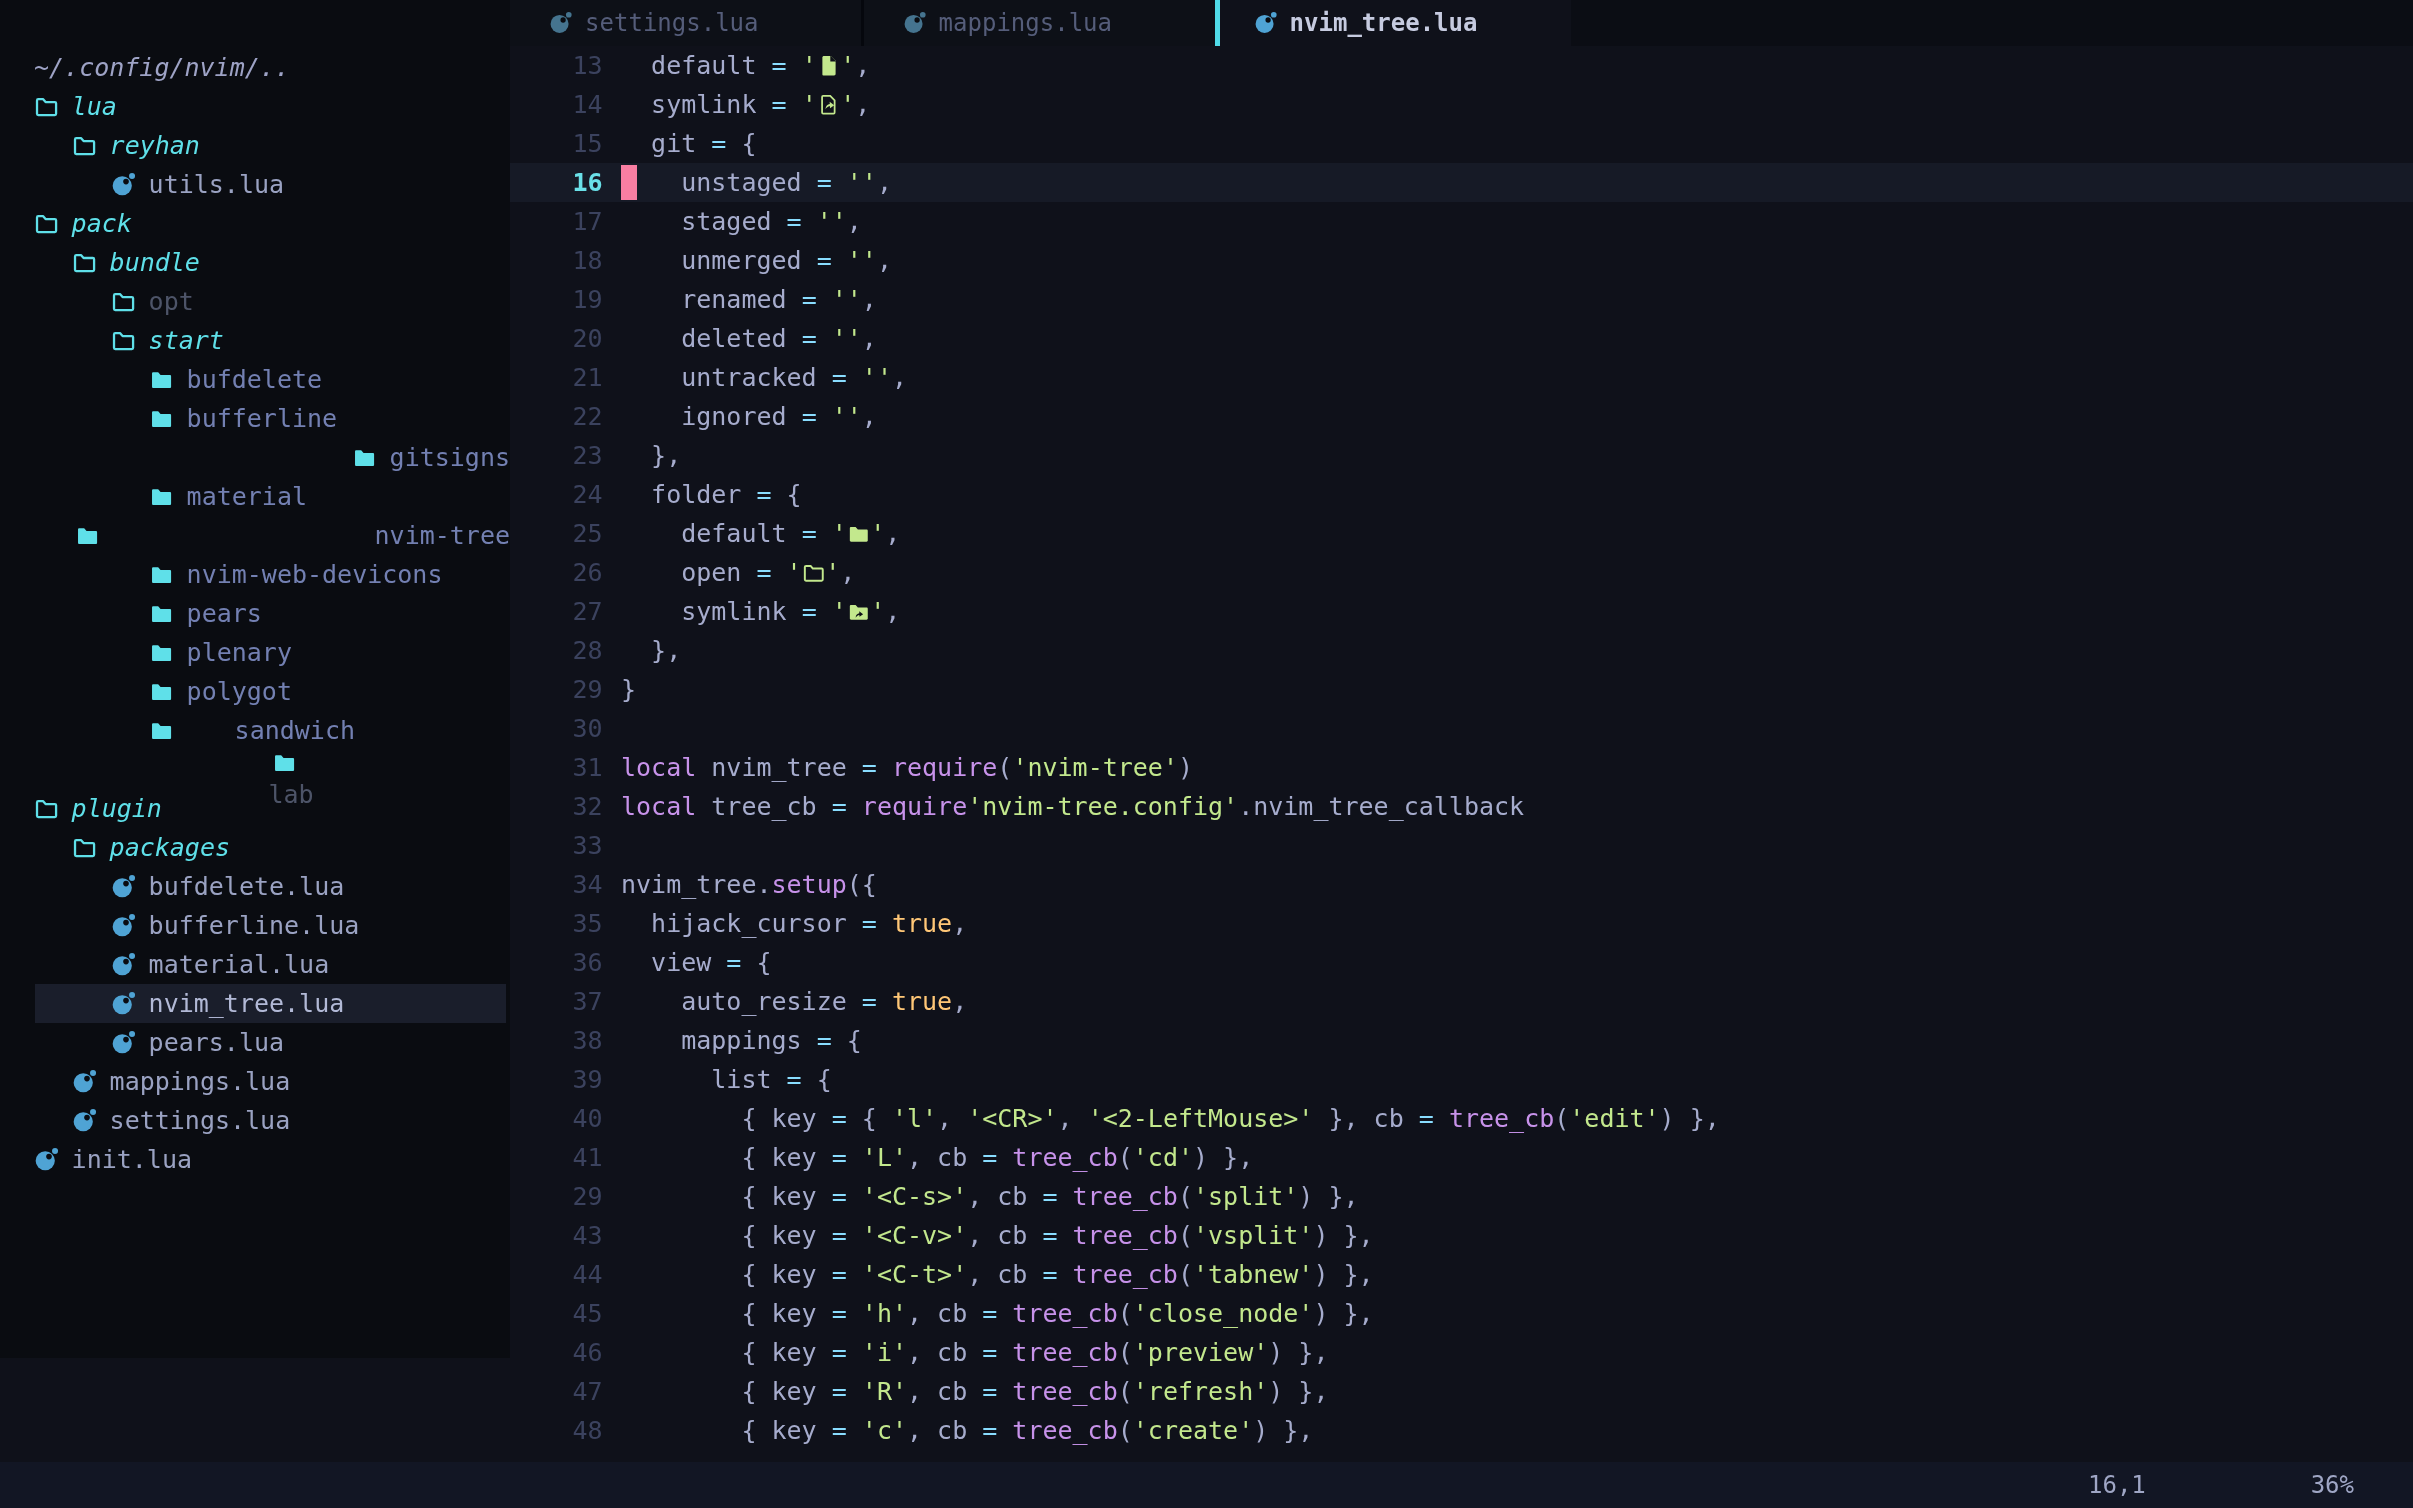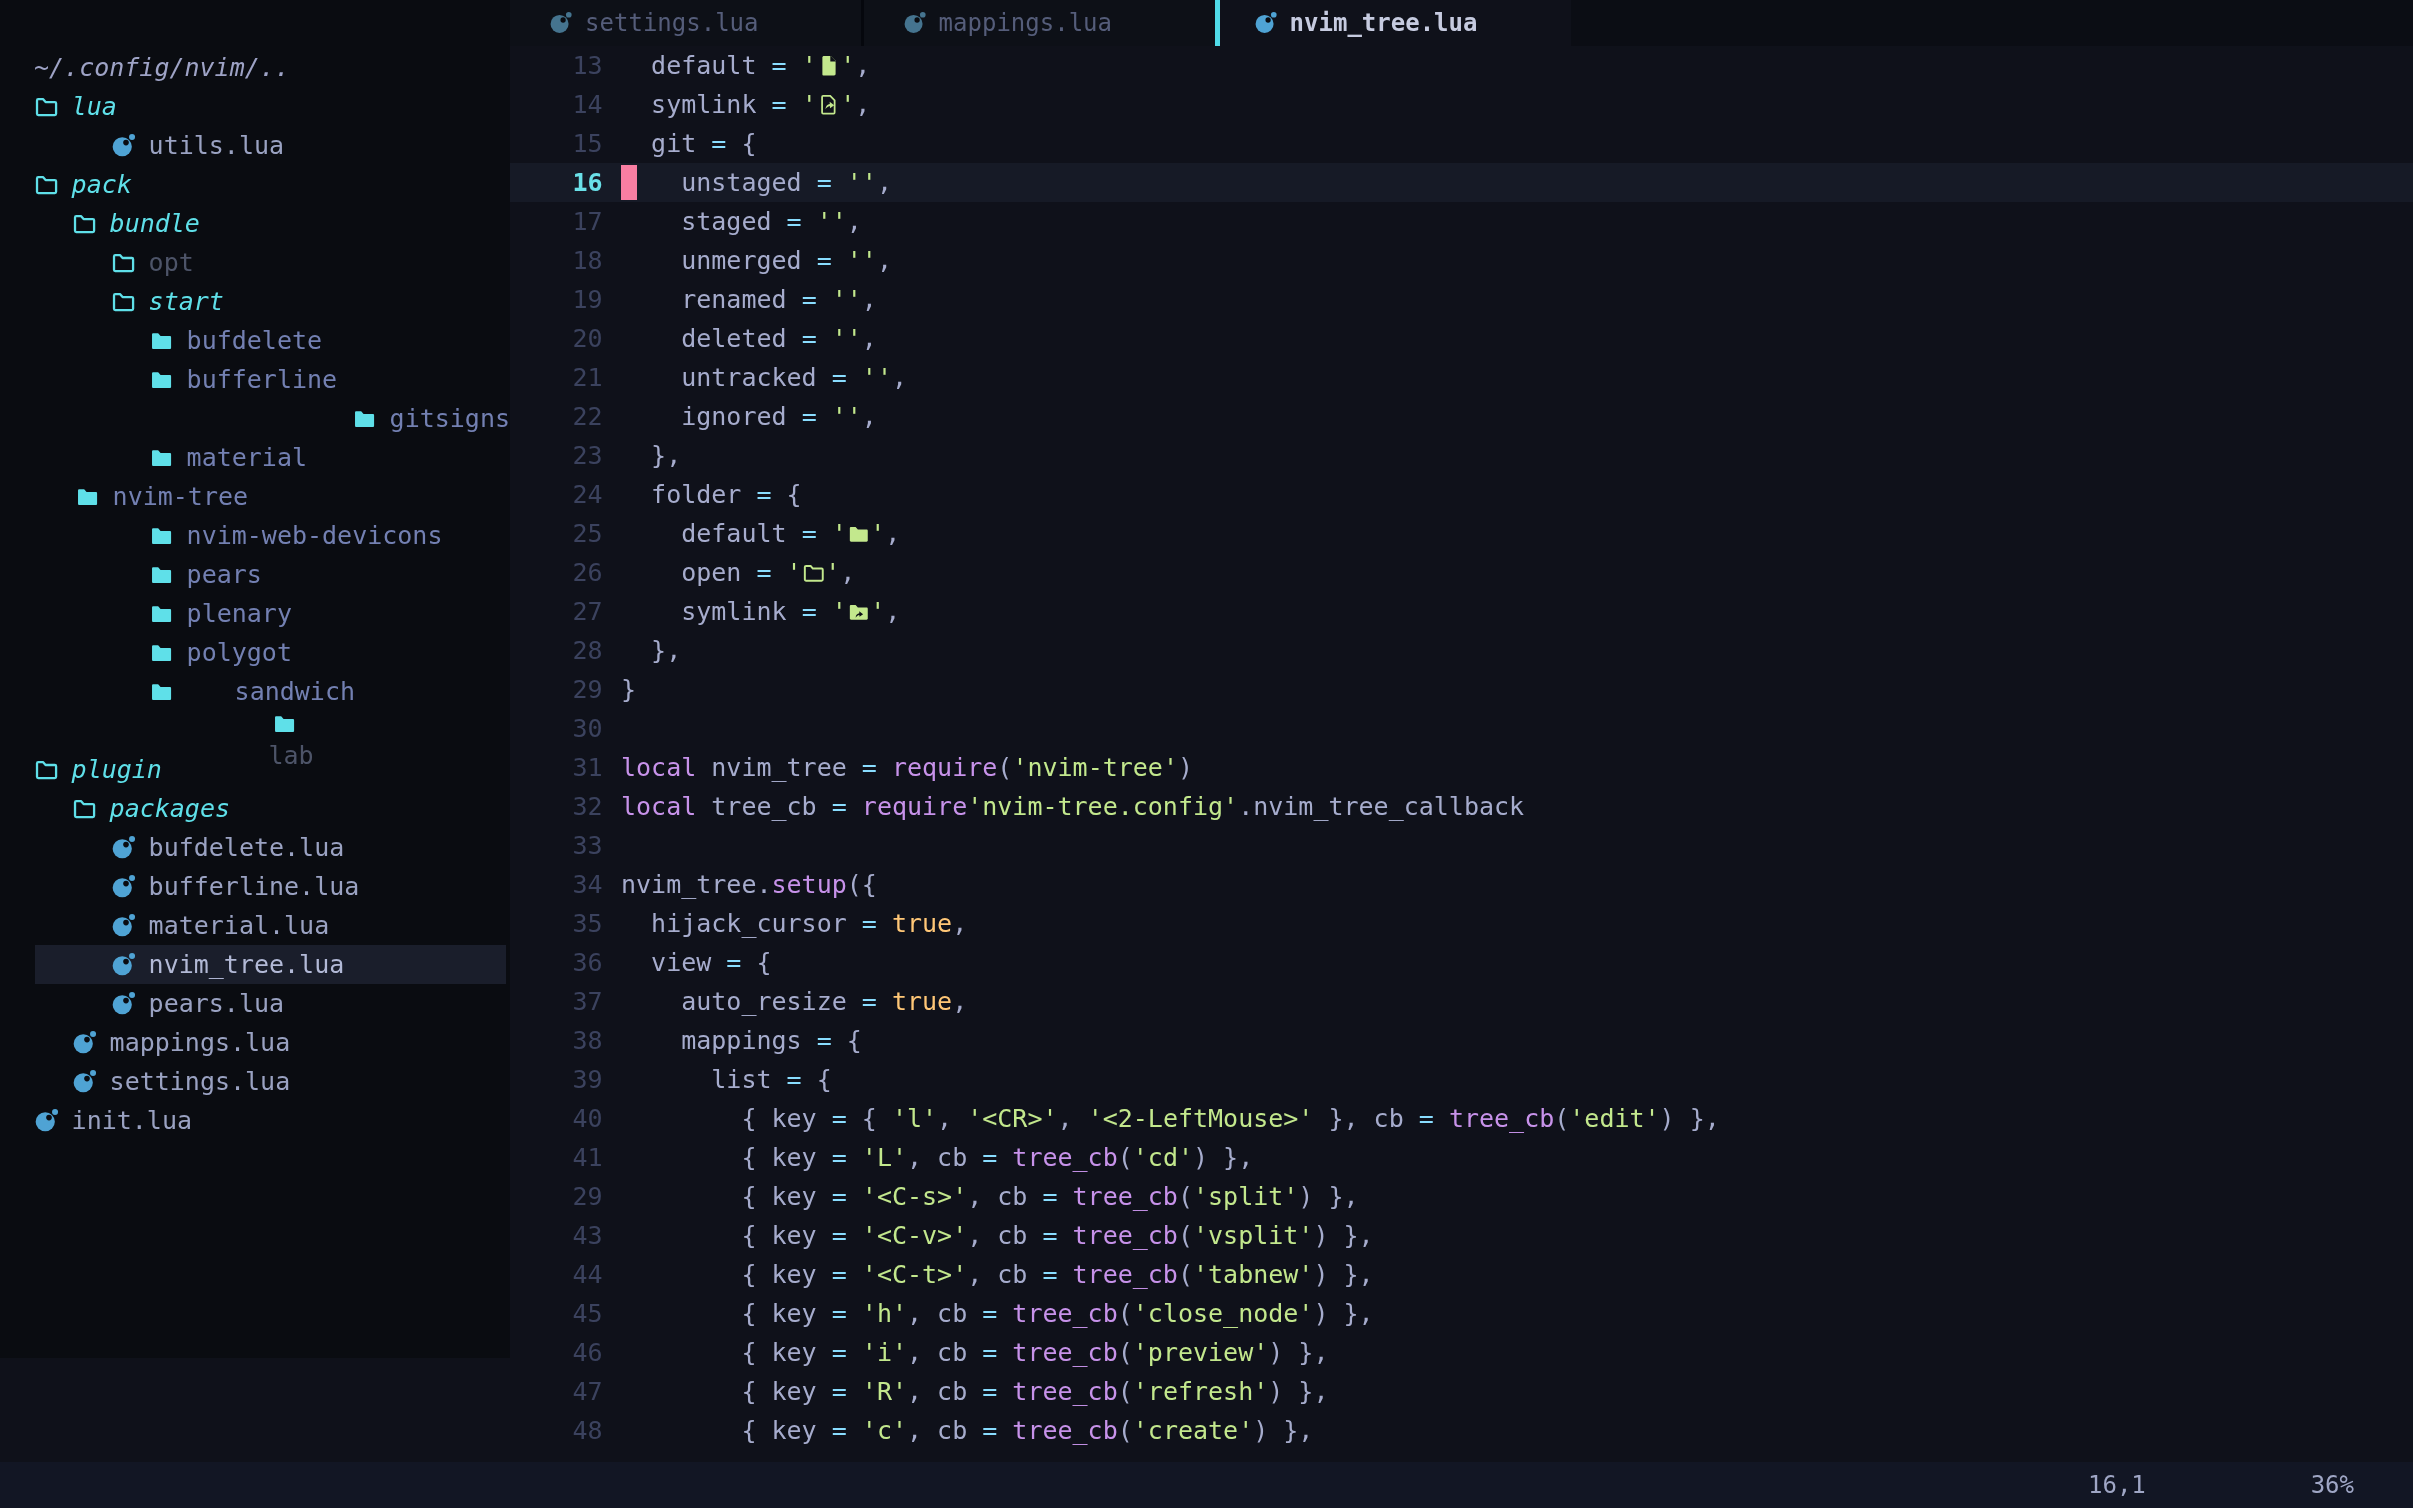--- a/index.html
+++ b/index.html
@@ -59,20 +59,23 @@
 </head>
 <body>
 
 <div class="app">
   <aside class="sidebar">
     <div class="tree" id="tree">
         <div class="trow t-root" style="padding-left: 34px;"><span class="tlabel">~/.config/nvim/..</span></div>
         <div class="trow t-accent" style="padding-left: 34px;"><span class="ticon dir-ic"><svg viewBox="0 0 24 24">
               <path fill="none" stroke="currentColor" stroke-width="2.2" stroke-linejoin="round" d="M2.9 19V6.2c0-.7.6-1.2 1.2-1.2h4.7l2.3 2.7h8.9c.7 0 1.2.5 1.2 1.2V19c0 .7-.5 1.2-1.2 1.2H4.1c-.6 0-1.2-.5-1.2-1.2Z"></path>
             </svg></span><span class="tlabel">lua</span></div>
+        <div class="trow t-accent" style="padding-left: 72px;"><span class="ticon dir-ic"><svg viewBox="0 0 24 24">
+              <path fill="none" stroke="currentColor" stroke-width="2.2" stroke-linejoin="round" d="M2.9 19V6.2c0-.7.6-1.2 1.2-1.2h4.7l2.3 2.7h8.9c.7 0 1.2.5 1.2 1.2V19c0 .7-.5 1.2-1.2 1.2H4.1c-.6 0-1.2-.5-1.2-1.2Z"></path>
+            </svg></span><span class="tlabel">reyhan</span></div>
         <div class="trow t-file" style="padding-left: 111px;"><span class="ticon lua-ic"><svg viewBox="0 0 24 24">
               <circle cx="10.8" cy="13.2" r="9.2" fill="currentColor"></circle>
               <circle cx="14.4" cy="9.2" r="2.7" fill="var(--sidebar-bg)"></circle>
               <circle cx="20.2" cy="3.8" r="2.9" fill="currentColor"></circle>
             </svg></span><span class="tlabel">utils.lua</span></div>
         <div class="trow t-accent" style="padding-left: 34px;"><span class="ticon dir-ic"><svg viewBox="0 0 24 24">
               <path fill="none" stroke="currentColor" stroke-width="2.2" stroke-linejoin="round" d="M2.9 19V6.2c0-.7.6-1.2 1.2-1.2h4.7l2.3 2.7h8.9c.7 0 1.2.5 1.2 1.2V19c0 .7-.5 1.2-1.2 1.2H4.1c-.6 0-1.2-.5-1.2-1.2Z"></path>
             </svg></span><span class="tlabel">pack</span></div>
         <div class="trow t-accent" style="padding-left: 72px;"><span class="ticon dir-ic"><svg viewBox="0 0 24 24">
               <path fill="none" stroke="currentColor" stroke-width="2.2" stroke-linejoin="round" d="M2.9 19V6.2c0-.7.6-1.2 1.2-1.2h4.7l2.3 2.7h8.9c.7 0 1.2.5 1.2 1.2V19c0 .7-.5 1.2-1.2 1.2H4.1c-.6 0-1.2-.5-1.2-1.2Z"></path>
@@ -88,21 +91,21 @@
             </svg></span><span class="tlabel">bufdelete</span></div>
         <div class="trow t-pkg" style="padding-left: 149px;"><span class="ticon dir-ic"><svg viewBox="0 0 24 24">
               <path fill="currentColor" d="M2.9 19V6.2c0-.7.6-1.2 1.2-1.2h4.7l2.3 2.7h8.9c.7 0 1.2.5 1.2 1.2V19c0 .7-.5 1.2-1.2 1.2H4.1c-.6 0-1.2-.5-1.2-1.2Z"></path>
             </svg></span><span class="tlabel">bufferline</span></div>
         <div class="trow t-pkg" style="padding-left: 149px; justify-content: flex-end;"><span class="ticon dir-ic"><svg viewBox="0 0 24 24">
               <path fill="currentColor" d="M2.9 19V6.2c0-.7.6-1.2 1.2-1.2h4.7l2.3 2.7h8.9c.7 0 1.2.5 1.2 1.2V19c0 .7-.5 1.2-1.2 1.2H4.1c-.6 0-1.2-.5-1.2-1.2Z"></path>
             </svg></span><span class="tlabel">gitsigns</span></div>
         <div class="trow t-pkg" style="padding-left: 149px;"><span class="ticon dir-ic"><svg viewBox="0 0 24 24">
               <path fill="currentColor" d="M2.9 19V6.2c0-.7.6-1.2 1.2-1.2h4.7l2.3 2.7h8.9c.7 0 1.2.5 1.2 1.2V19c0 .7-.5 1.2-1.2 1.2H4.1c-.6 0-1.2-.5-1.2-1.2Z"></path>
             </svg></span><span class="tlabel">material</span></div>
-        <div class="trow t-pkg" style="padding-left: 75px;"><span class="ticon dir-ic"><svg viewBox="0 0 24 24">
+        <div class="trow t-pkg" style="padding-left: 75px; justify-content: space-between;"><span class="ticon dir-ic"><svg viewBox="0 0 24 24">
               <path fill="currentColor" d="M2.9 19V6.2c0-.7.6-1.2 1.2-1.2h4.7l2.3 2.7h8.9c.7 0 1.2.5 1.2 1.2V19c0 .7-.5 1.2-1.2 1.2H4.1c-.6 0-1.2-.5-1.2-1.2Z"></path>
             </svg></span><span class="tlabel">nvim-tree</span></div>
         <div class="trow t-pkg" style="padding-left: 149px;"><span class="ticon dir-ic"><svg viewBox="0 0 24 24">
               <path fill="currentColor" d="M2.9 19V6.2c0-.7.6-1.2 1.2-1.2h4.7l2.3 2.7h8.9c.7 0 1.2.5 1.2 1.2V19c0 .7-.5 1.2-1.2 1.2H4.1c-.6 0-1.2-.5-1.2-1.2Z"></path>
             </svg></span><span class="tlabel">nvim-web-devicons</span></div>
         <div class="trow t-pkg" style="padding-left: 149px;"><span class="ticon dir-ic"><svg viewBox="0 0 24 24">
               <path fill="currentColor" d="M2.9 19V6.2c0-.7.6-1.2 1.2-1.2h4.7l2.3 2.7h8.9c.7 0 1.2.5 1.2 1.2V19c0 .7-.5 1.2-1.2 1.2H4.1c-.6 0-1.2-.5-1.2-1.2Z"></path>
             </svg></span><span class="tlabel">pears</span></div>
         <div class="trow t-pkg" style="padding-left: 149px;"><span class="ticon dir-ic"><svg viewBox="0 0 24 24">
               <path fill="currentColor" d="M2.9 19V6.2c0-.7.6-1.2 1.2-1.2h4.7l2.3 2.7h8.9c.7 0 1.2.5 1.2 1.2V19c0 .7-.5 1.2-1.2 1.2H4.1c-.6 0-1.2-.5-1.2-1.2Z"></path>

